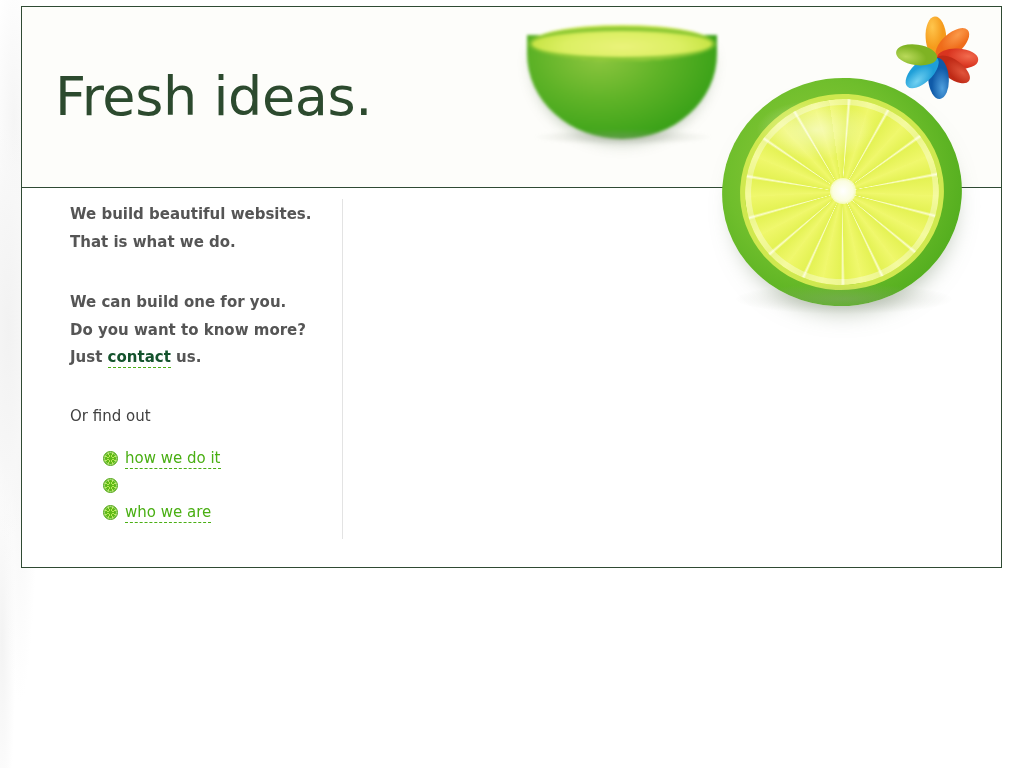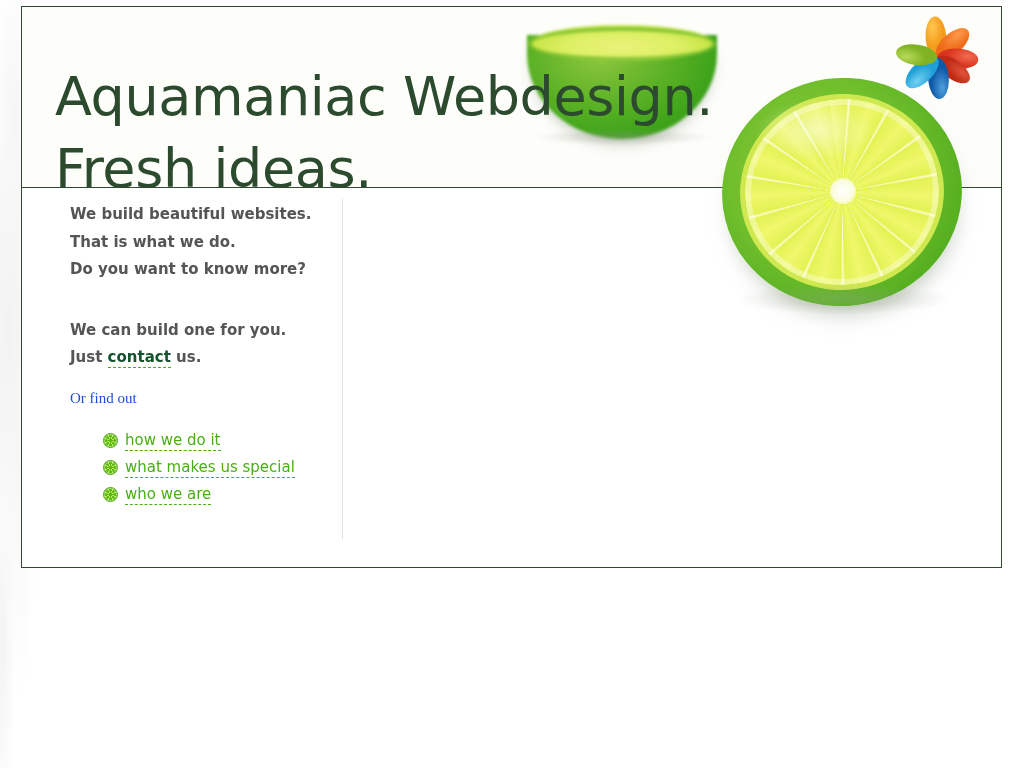--- a/index.html
+++ b/index.html
@@ -175,25 +175,24 @@
   .para.gap { margin-top: 33px; }
 
   a.link {
     color: #14532d;
     text-decoration: none;
     border-bottom: 1px dashed #4aaf14;
     padding-bottom: 1px;
   }
 
   .findout {
-    margin-top: 13px;
+    margin-top: 31px;
     font-size: 15px;
     line-height: 27.5px;
-    color: #1d4ed8;
-    font-family: Liberation Serif, serif;
+    color: #404040;
   }
 
   ul.links {
     list-style: none;
     margin: 12px; padding: 0 0 0 21px;
   }
   ul.links li {
     position: relative;
     height: 27px;
     font-size: 15px;
@@ -228,21 +227,20 @@
   <div class="header">
 
     <div class="lime-back">
       <div class="body"></div>
       <div class="flesh"></div>
       <div class="rind-top"></div>
       <div class="shadow"></div>
     </div>
 
     <h1 class="heading">
-      <span class="line">Aquamaniac Webdesign.</span>
       <span class="line">Fresh ideas.</span>
     </h1>
 
     <div class="logo">
       <svg viewBox="0 0 100 100" width="86" height="86" aria-hidden="true">
         <defs>
           <radialGradient id="gOr" cx="35%" cy="25%">
             <stop offset="0%" stop-color="#ffc64d"></stop>
               <stop offset="100%" stop-color="#f59b1c"></stop>
           </radialGradient>
@@ -309,35 +307,34 @@
       <div class="shadow"></div>
     </div>
 
     <div class="divider"></div>
 
     <div class="col-left">
 
       <p class="para">We build beautiful websites.</p>
       <p class="para">That is what we do.</p>
 
+      <p class="para gap">We can build one for you.</p>
       <p class="para">Do you want to know more?</p>
-      <p class="para gap">We can build one for you.</p>
 
       <p class="para"><span>Just </span><a class="link" href="#">contact</a><span> us.</span></p>
 
       <p class="findout">Or find out</p>
 
       <ul class="links">
         <li>
           <span class="bullet"></span>
           <a href="#">how we do it</a>
         </li>
         <li>
           <span class="bullet"></span>
-          <a href="#">what makes us special</a>
         </li>
         <li>
           <span class="bullet"></span>
           <a href="#">who we are</a>
         </li>
       </ul>
 
     </div>
   </div>
 

